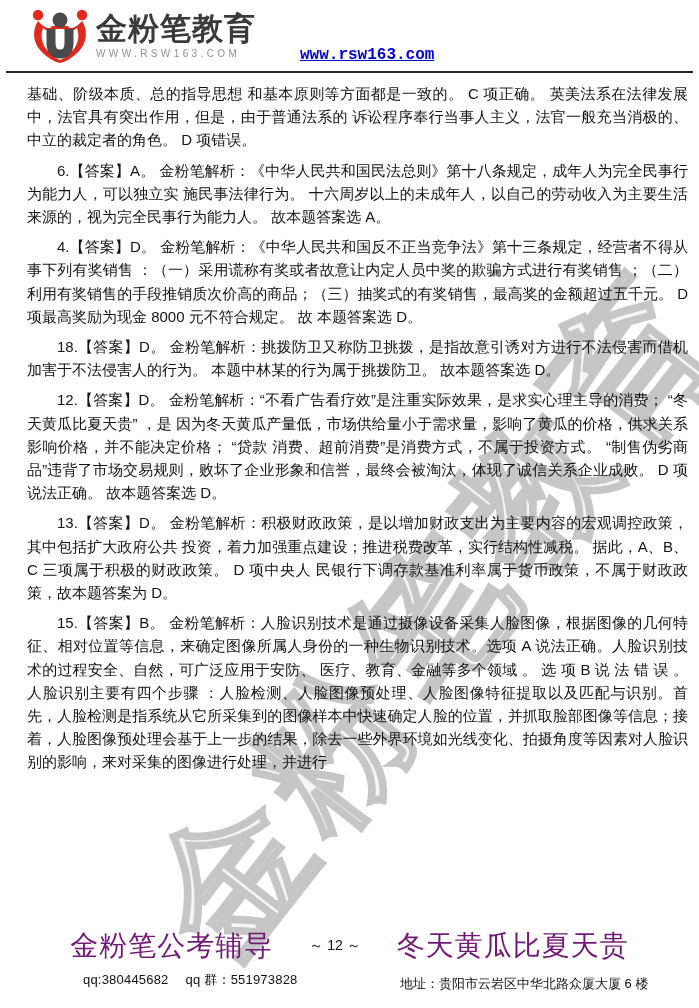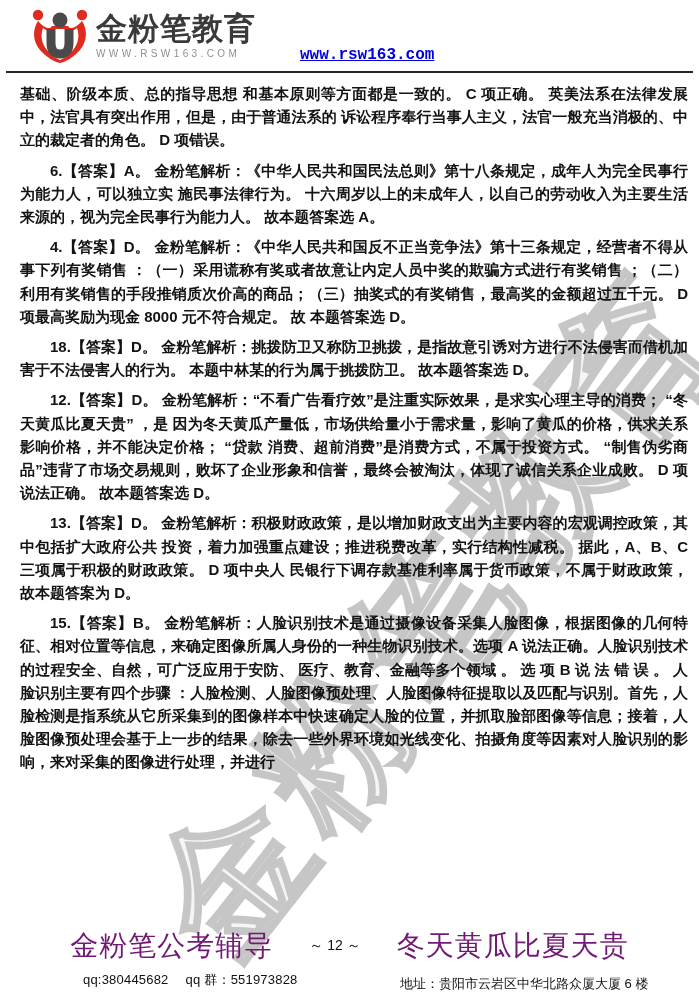--- a/index.html
+++ b/index.html
@@ -35,22 +35,22 @@
     -webkit-text-stroke:3px #c6c6c6;
     transform:rotate(-52deg); transform-origin:center;
     pointer-events:none; z-index:1;
   }
 
   
   .content {
     position:absolute; top:82px; left:11px; right:11px; z-index:2;
   }
   .content p {
-    margin:0 0 7px 9px;
-    font-size:15px; line-height:23.2px; font-weight:700;
+    margin:0 0 7px 16px;
+    font-size:15px; line-height:23.2px; font-weight:400;
     text-align:justify; color:#131313;
   }
   .content p.indent { text-indent:2em; }
 
   
   .footer-row {
     position:absolute; top:927px; left:0; right:0; z-index:2;
     display:flex; justify-content:center; align-items:center; gap:36px;
   }
   .footer-brand, .footer-slogan { font-size:28px; font-weight:normal; color:#701a75; letter-spacing:1px; }

